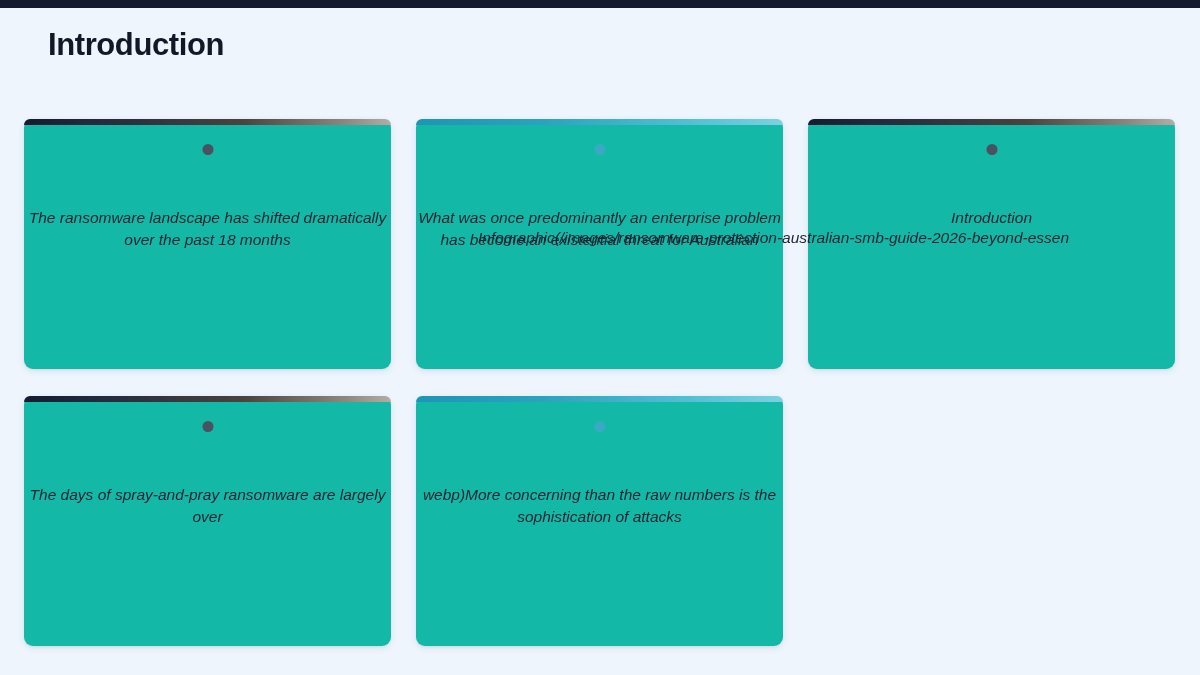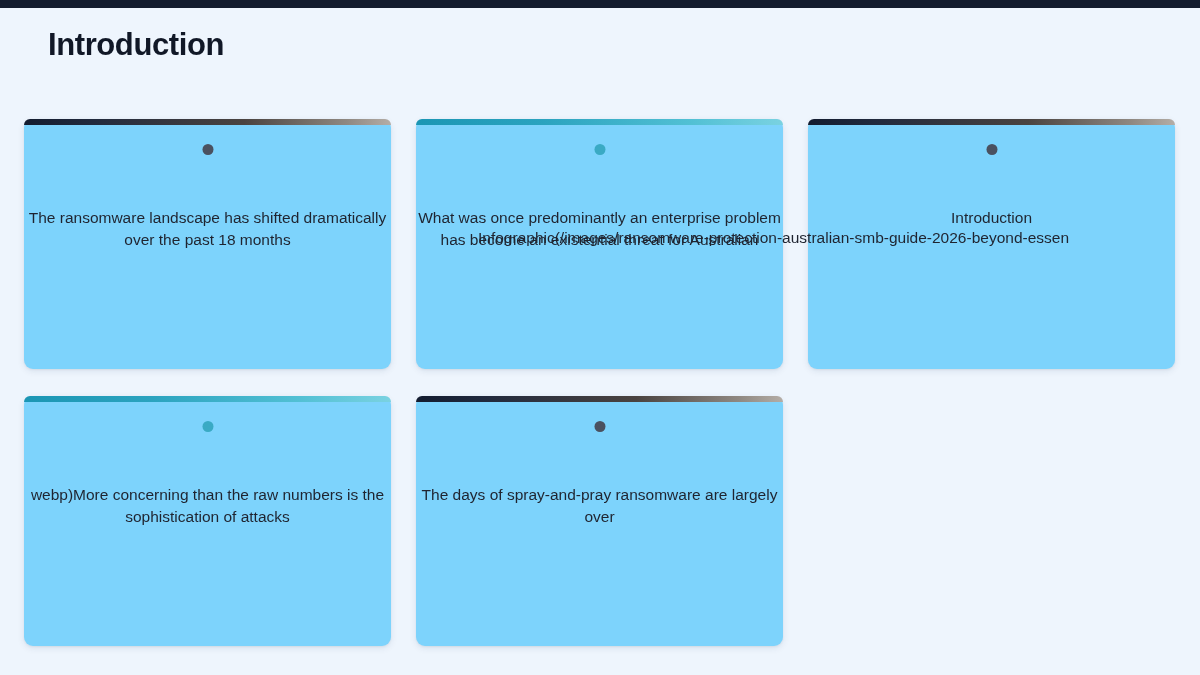--- a/index.html
+++ b/index.html
@@ -37,25 +37,26 @@
     left: 24px;
     width: 1152px;
     display: grid;
     grid-template-columns: repeat(3, 367px);
     grid-template-rows: 250px 250px;
     column-gap: 25px;
     row-gap: 27px;
   }
   .card {
     position: relative;
-    background: #7dd3fc;
+    background: #14b8a6;
     border-radius: 9px;
     box-shadow: 0 2px 7px rgba(24, 48, 90, 0.10),
                 0 1px 2px rgba(24, 48, 90, 0.06);
     overflow: visible;
+    font-style: italic;
   }
   .card-bar {
     position: absolute;
     top: 0; left: 0; right: 0;
     height: 6px;
     border-top-left-radius: 9px;
     border-top-right-radius: 9px;
   }
   .bar-dark {
     background: linear-gradient(90deg, #131c2f 0%, #20293d 18%, #4a4340 60%, #8f8881 88%, #b4ada6 100%);
@@ -121,25 +122,25 @@
   <div class="card">
     <div class="card-bar bar-dark"></div>
     <div class="card-dot dot-gray"></div>
     <div class="card-text">Introduction</div>
     <div class="card-text overflowing" style="top: 108px; left: -330px; width: 1000px; text-align: left;">
       <span class="overflow-line">Infographic(/images/ransomware-protection-australian-smb-guide-2026-beyond-essen</span>
     </div>
   </div>
 
   <div class="card">
+    <div class="card-bar bar-dark"></div>
+    <div class="card-dot dot-gray"></div>
+    <div class="card-text">The days of spray-and-pray ransomware are largely over</div>
+  </div>
+
+  <div class="card">
     <div class="card-bar bar-teal"></div>
     <div class="card-dot dot-teal"></div>
     <div class="card-text">webp)More concerning than the raw numbers is the sophistication of attacks</div>
-  </div>
-
-  <div class="card">
-    <div class="card-bar bar-dark"></div>
-    <div class="card-dot dot-gray"></div>
-    <div class="card-text">The days of spray-and-pray ransomware are largely over</div>
   </div>
 
 
 </div>
 
 </body></html>

